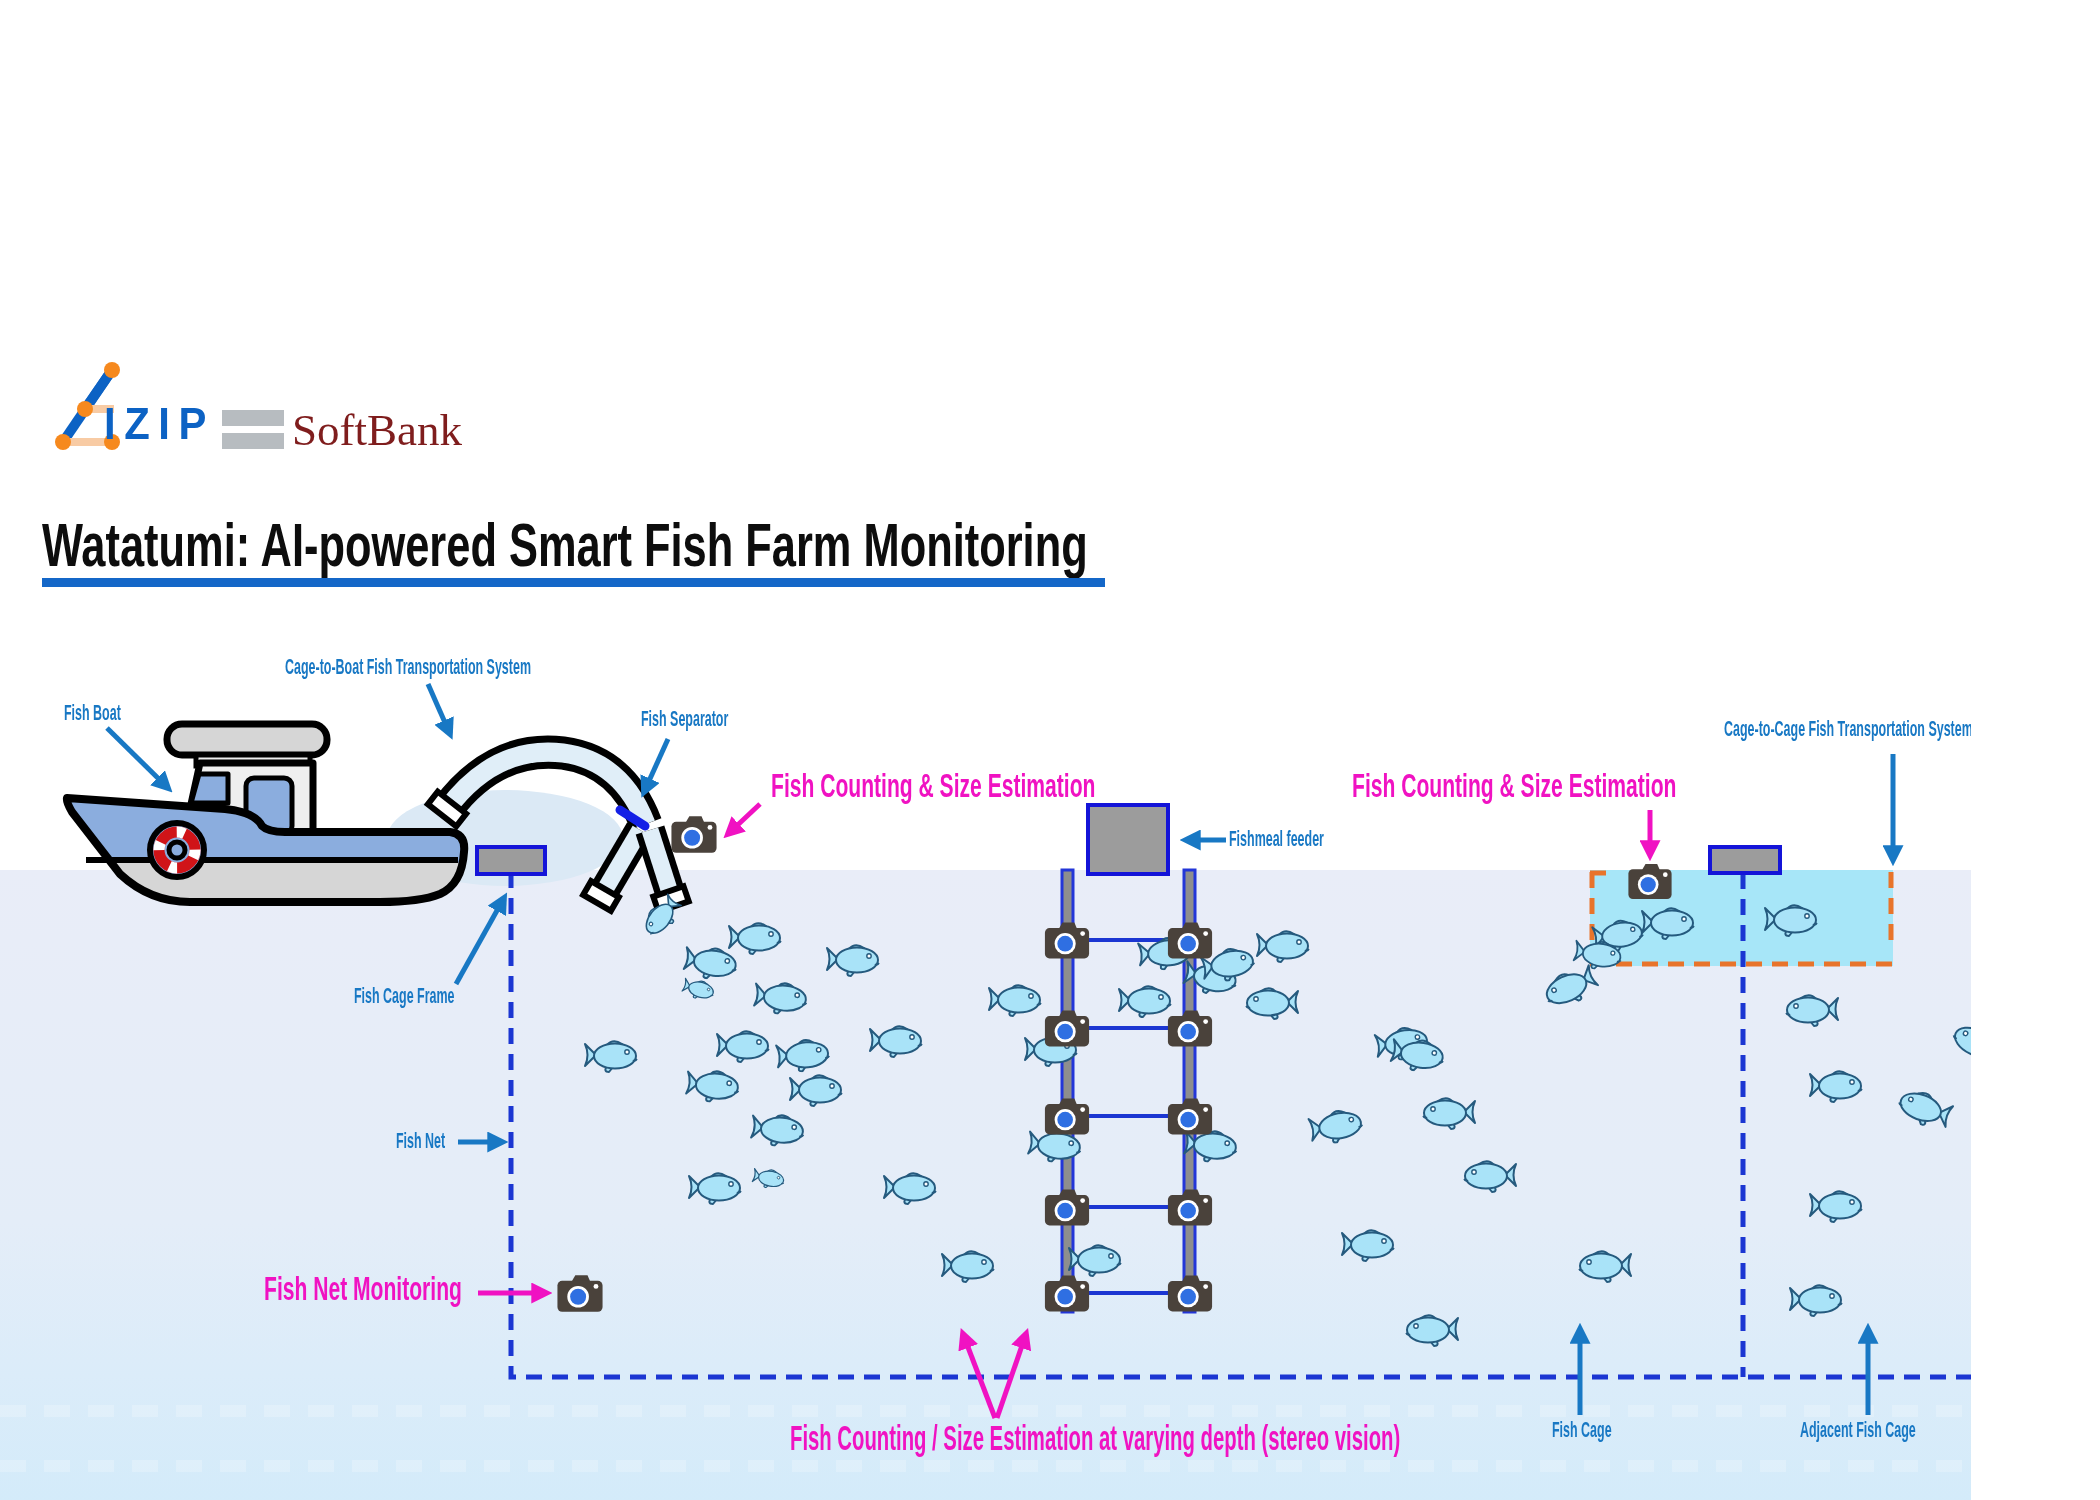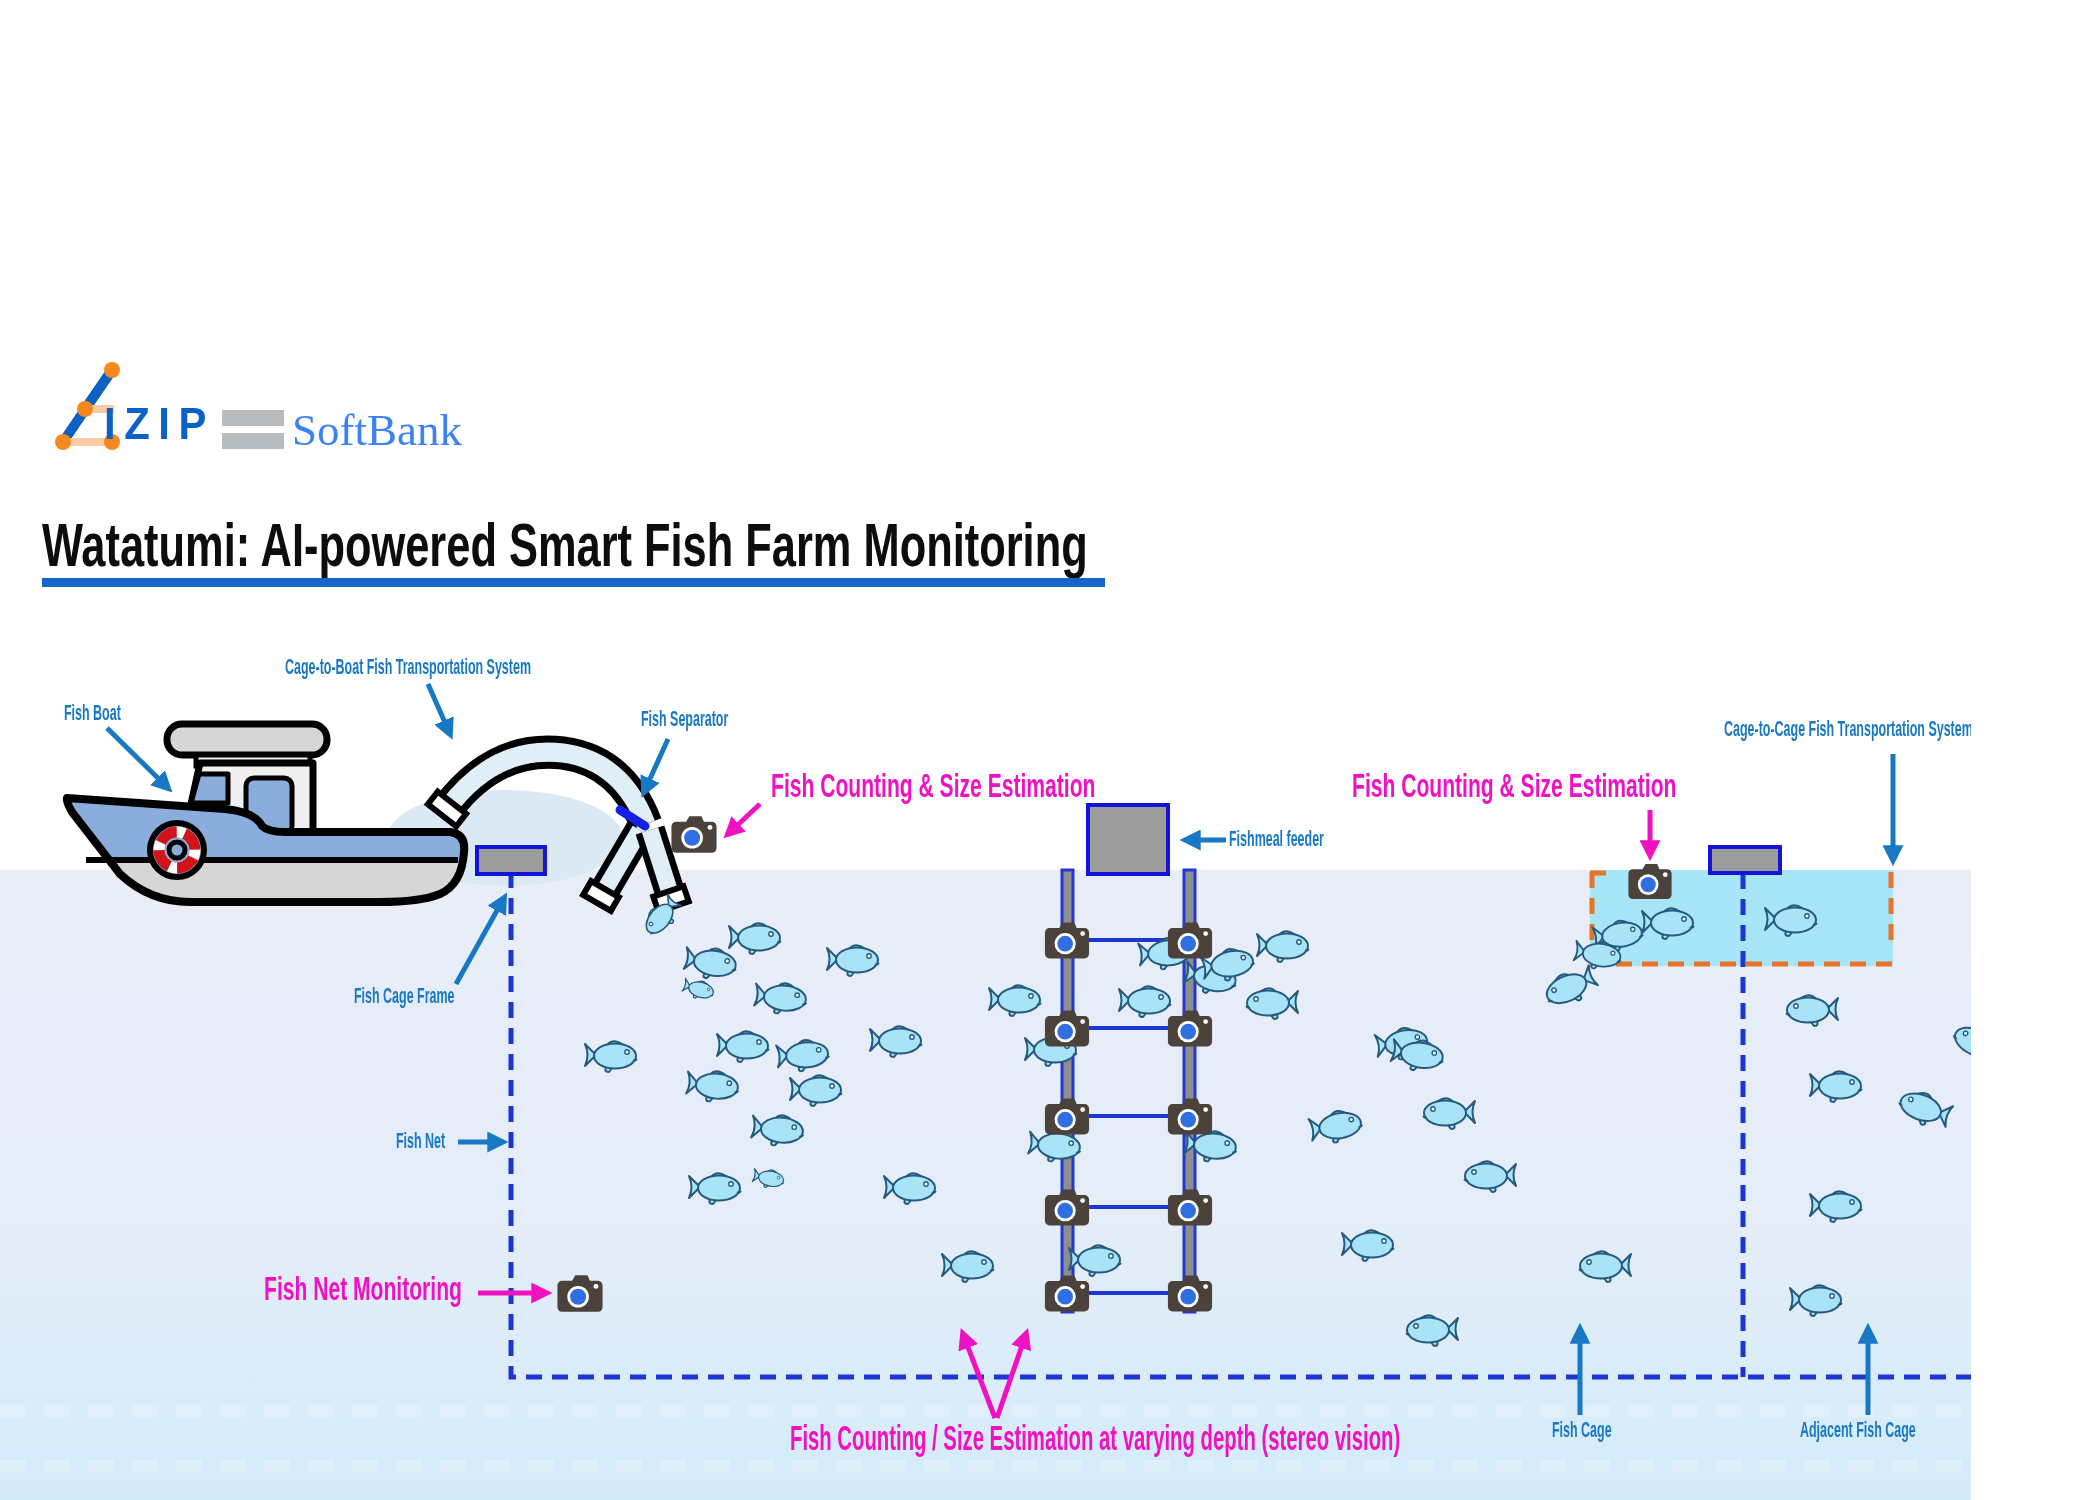--- a/index.html
+++ b/index.html
@@ -13,21 +13,21 @@
   .lbl{position:absolute;white-space:nowrap;line-height:1;transform-origin:left top;display:inline-block;}
   .blue{color:#1878c4;font-weight:bold;font-size:21.5px;transform:scaleX(0.58);}
   .mag{color:#f012c2;font-weight:bold;font-size:34px;transform:scaleX(0.62);}
   .magbig{color:#f012c2;font-weight:bold;font-size:35px;transform:scaleX(0.58);}
   #title{position:absolute;left:42px;top:497px;font-size:62px;font-weight:bold;color:#0d0d0d;
          white-space:nowrap;transform:scaleX(0.70);transform-origin:left top;letter-spacing:0px;}
   #title-underline{position:absolute;left:42px;top:566px;width:1063px;height:9px;background:#1467c8;}
   #aizip-text{position:absolute;left:104px;top:390px;font-size:44px;font-weight:bold;color:#0c62c4;
               letter-spacing:9px;line-height:1;transform:scaleX(.95);transform-origin:left top;}
   #softbank-text{position:absolute;left:292px;top:396px;font-family:"Liberation Serif",serif;
-                 font-size:45px;color:#3b82f6;line-height:1;}
+                 font-size:45px;color:#7f1d1d;line-height:1;}
 </style>
 </head>
 <body>
 
 <div id="page">
 
   <div id="water">
     <div class="wave" style="top:535px"></div>
     <div class="wave" style="top:590px"></div>
   </div>

